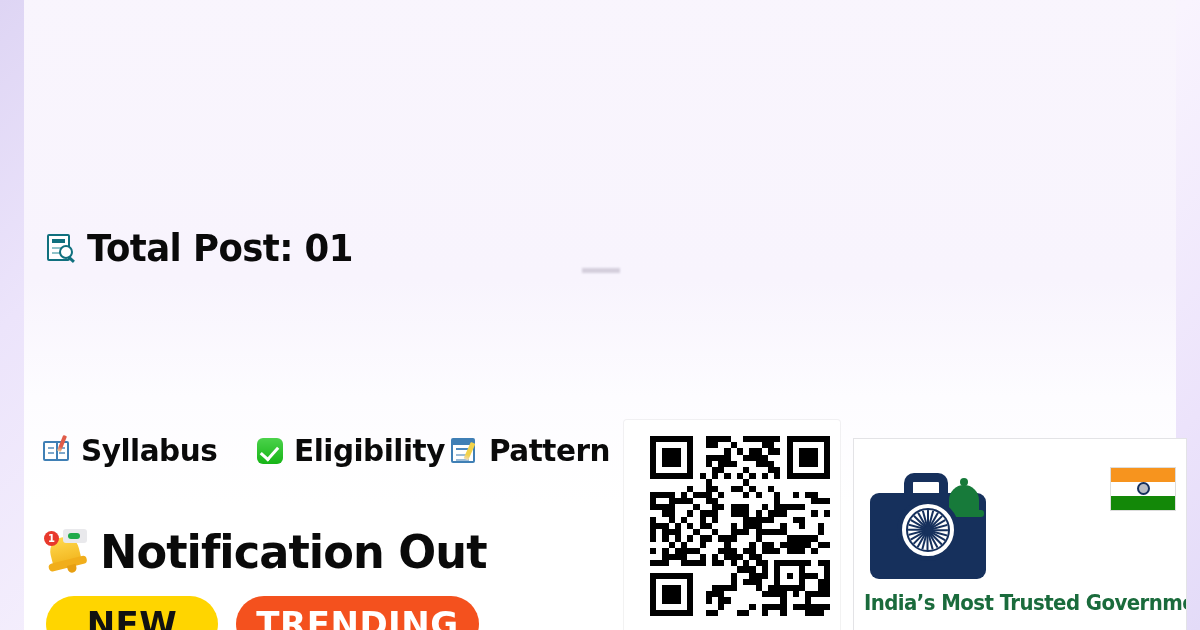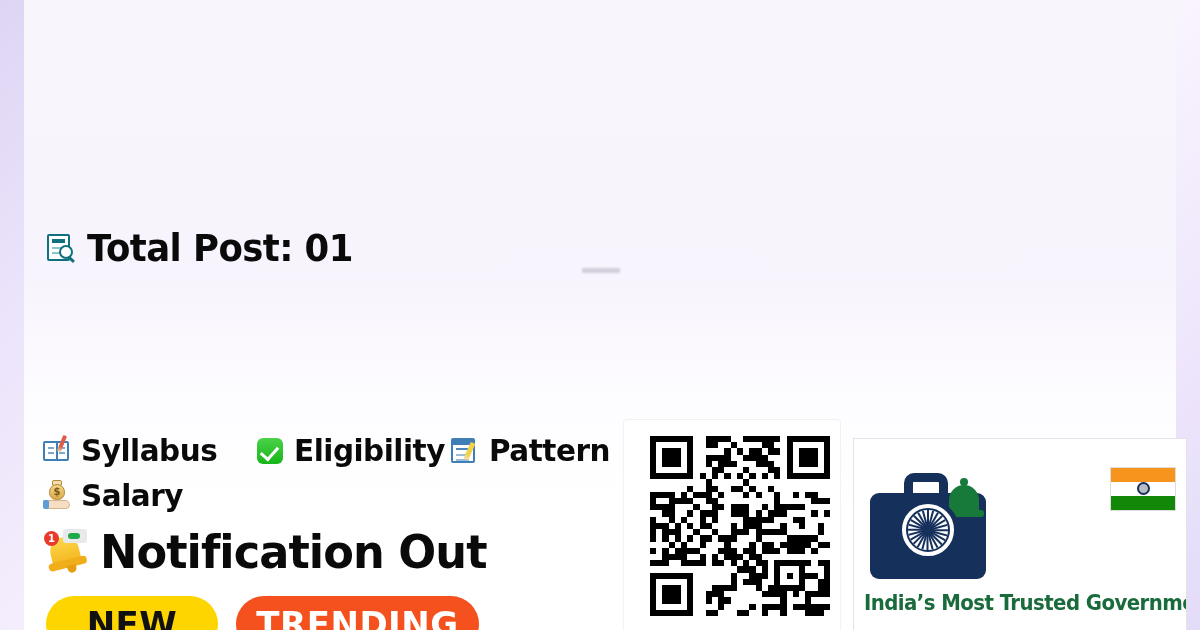--- a/index.html
+++ b/index.html
@@ -731,30 +731,20 @@
     <div class="feature">
       <div class="feature-icon">
         <div class="ic-exam"></div>
           <div class="ic-exam-pen"></div>
       </div>
       <div class="feature-label">Pattern</div>
     </div>
 
 
 
-    <div class="feature">
-      <div class="feature-icon">
-        <div class="ic-money">
-          <div class="ic-bag-neck"></div>
-          <div class="ic-bag"></div>
-          <div class="ic-palm"></div>
-        </div>
-      </div>
-      <div class="feature-label">Salary</div>
-    </div>
   </div>
 
   <div class="notif">
     <div class="ic-bell-wrap">
       <div class="ic-bell"></div>
       <div class="ic-bell-tag"></div>
       <div class="ic-bell-badge">1</div>
     </div>
     <div class="notif-text">Notification Out</div>
   </div>

